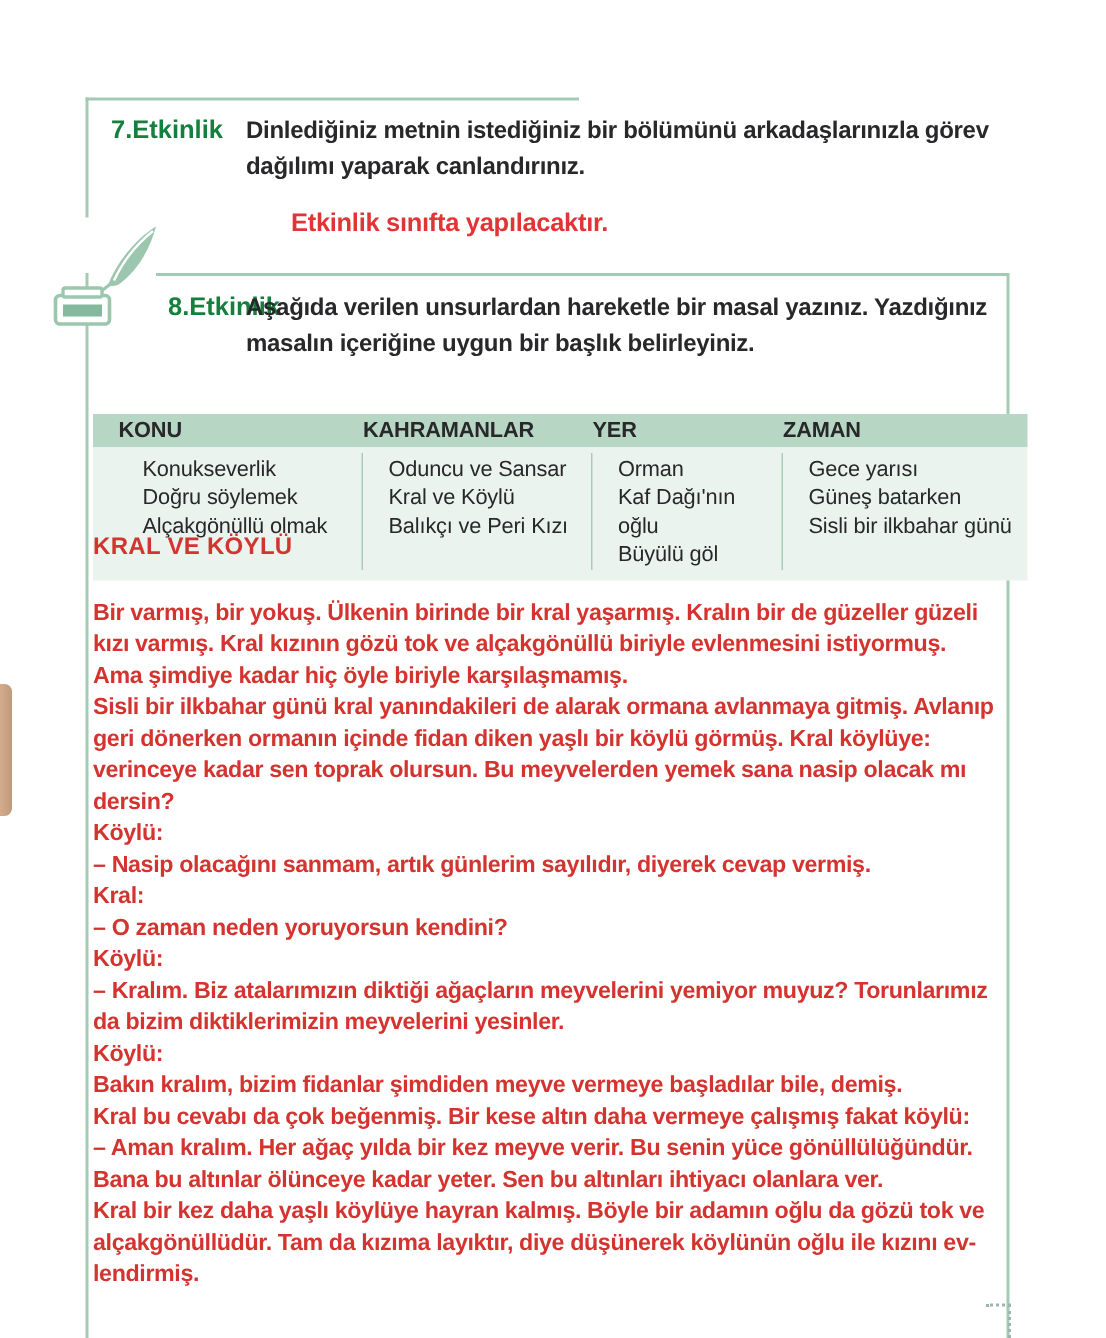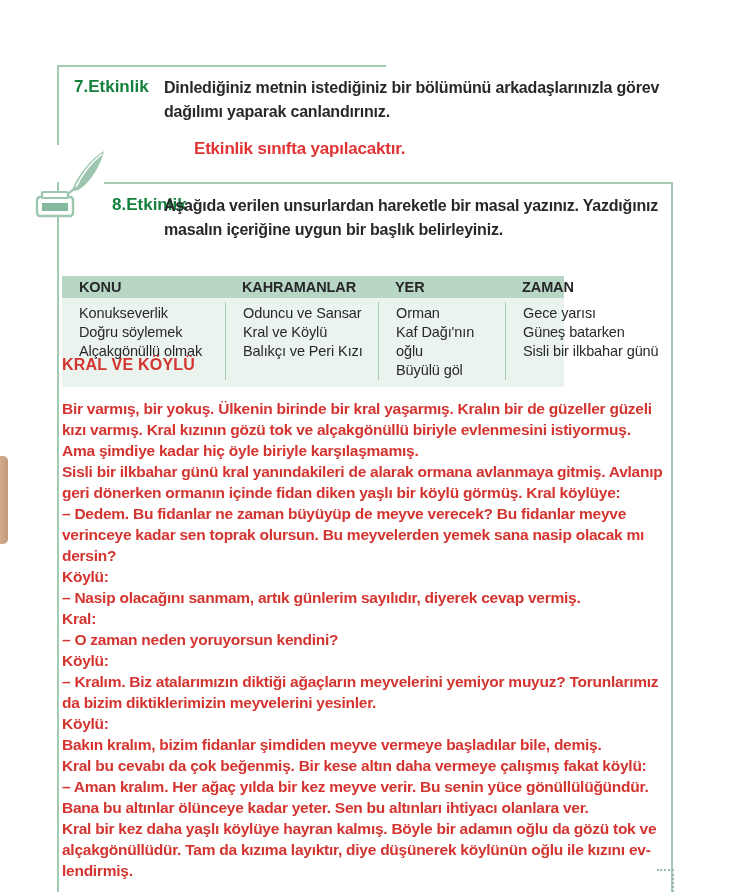--- a/index.html
+++ b/index.html
@@ -25,24 +25,24 @@
   .lbl8{left:112px;top:195px;}
   .instr{position:absolute;color:#28282a;font-weight:bold;font-size:16px;line-height:24px;width:525px;letter-spacing:-0.2px;}
   .instr7{left:164px;top:76px;}
   .instr8{left:164px;top:194px;}
   .note-red{position:absolute;left:176px;top:139px;color:#e13434;font-weight:bold;font-size:17px;letter-spacing:-0.2px;margin-left:18px;}
 
   
   .quill{position:absolute;left:34px;top:146px;width:80px;height:74px;}
 
   
-  .konu-table{position:absolute;left:62px;top:276px;width:502px;}
+  .konu-table{position:absolute;left:62px;top:276px;width:623px;}
   .t-header{display:grid;grid-template-columns:163px 153px 127px 165px;background:#b7d7c4;}
   .t-header .cell{padding:3px 0 3px 17px;font-weight:bold;font-size:14.5px;color:#28282a;letter-spacing:-0.1px;}
-  .t-body{display:grid;grid-template-columns:163px 153px 127px 165px;background:#eaf3ee;padding:4px 0 7px 0;}
+  .t-body{display:grid;grid-template-columns:163px 153px 127px 165px;background:#eaf3ee;padding:4px 0 7px 16px;}
   .t-col{padding:2px 0 0 17px;}
   .t-col + .t-col{border-left:1px solid #a8cdb7;}
   .t-item{font-size:14.5px;color:#28282a;line-height:19px;letter-spacing:-0.1px;}
 
   
   .story-title{position:absolute;left:62px;top:356px;color:#d4342f;font-size:16px;font-weight:bold;letter-spacing:0.2px;}
   .story{position:absolute;left:62px;top:398px;width:612px;}
   .story .line{color:#d4342f;font-weight:bold;font-size:15.5px;line-height:21px;letter-spacing:-0.25px;white-space:nowrap;}
 
   
@@ -109,21 +109,20 @@
       </div>
   </div>
 
   <div class="story-title">KRAL VE KÖYLÜ</div>
   <div class="story" id="story-lines">
       <div class="line">Bir varmış, bir yokuş. Ülkenin birinde bir kral yaşarmış. Kralın bir de güzeller güzeli</div>
       <div class="line">kızı varmış. Kral kızının gözü tok ve alçakgönüllü biriyle evlenmesini istiyormuş.</div>
       <div class="line">Ama şimdiye kadar hiç öyle biriyle karşılaşmamış.</div>
       <div class="line">Sisli bir ilkbahar günü kral yanındakileri de alarak ormana avlanmaya gitmiş. Avlanıp</div>
       <div class="line">geri dönerken ormanın içinde fidan diken yaşlı bir köylü görmüş. Kral köylüye:</div>
-      <div class="line">– Dedem. Bu fidanlar ne zaman büyüyüp de meyve verecek? Bu fidanlar meyve</div>
       <div class="line">verinceye kadar sen toprak olursun. Bu meyvelerden yemek sana nasip olacak mı</div>
       <div class="line">dersin?</div>
       <div class="line">Köylü:</div>
       <div class="line">– Nasip olacağını sanmam, artık günlerim sayılıdır, diyerek cevap vermiş.</div>
       <div class="line">Kral:</div>
       <div class="line">– O zaman neden yoruyorsun kendini?</div>
       <div class="line">Köylü:</div>
       <div class="line">– Kralım. Biz atalarımızın diktiği ağaçların meyvelerini yemiyor muyuz? Torunlarımız</div>
       <div class="line">da bizim diktiklerimizin meyvelerini yesinler.</div>
       <div class="line">Köylü:</div>

